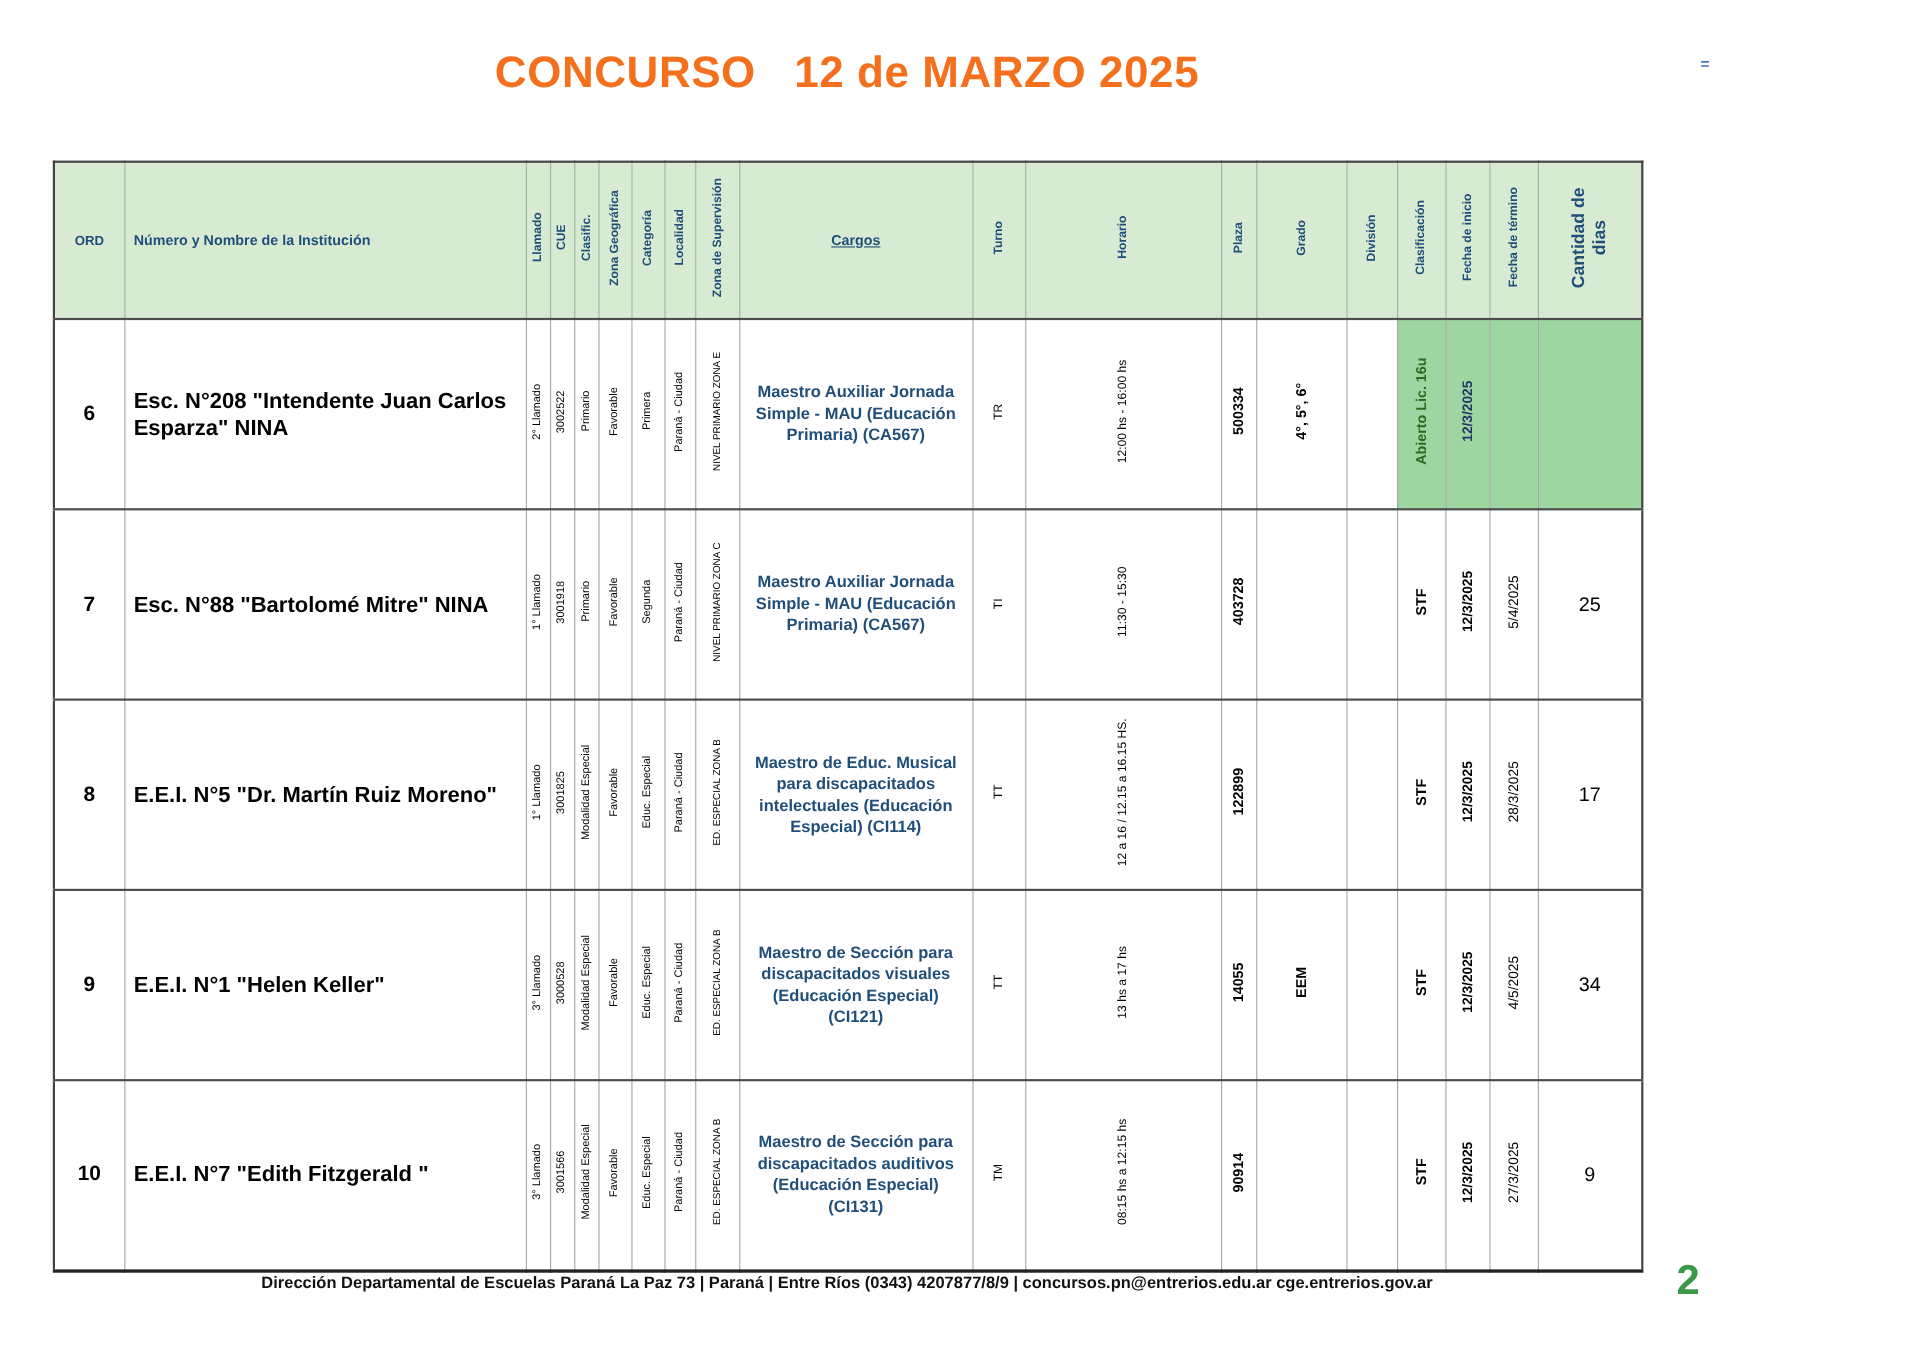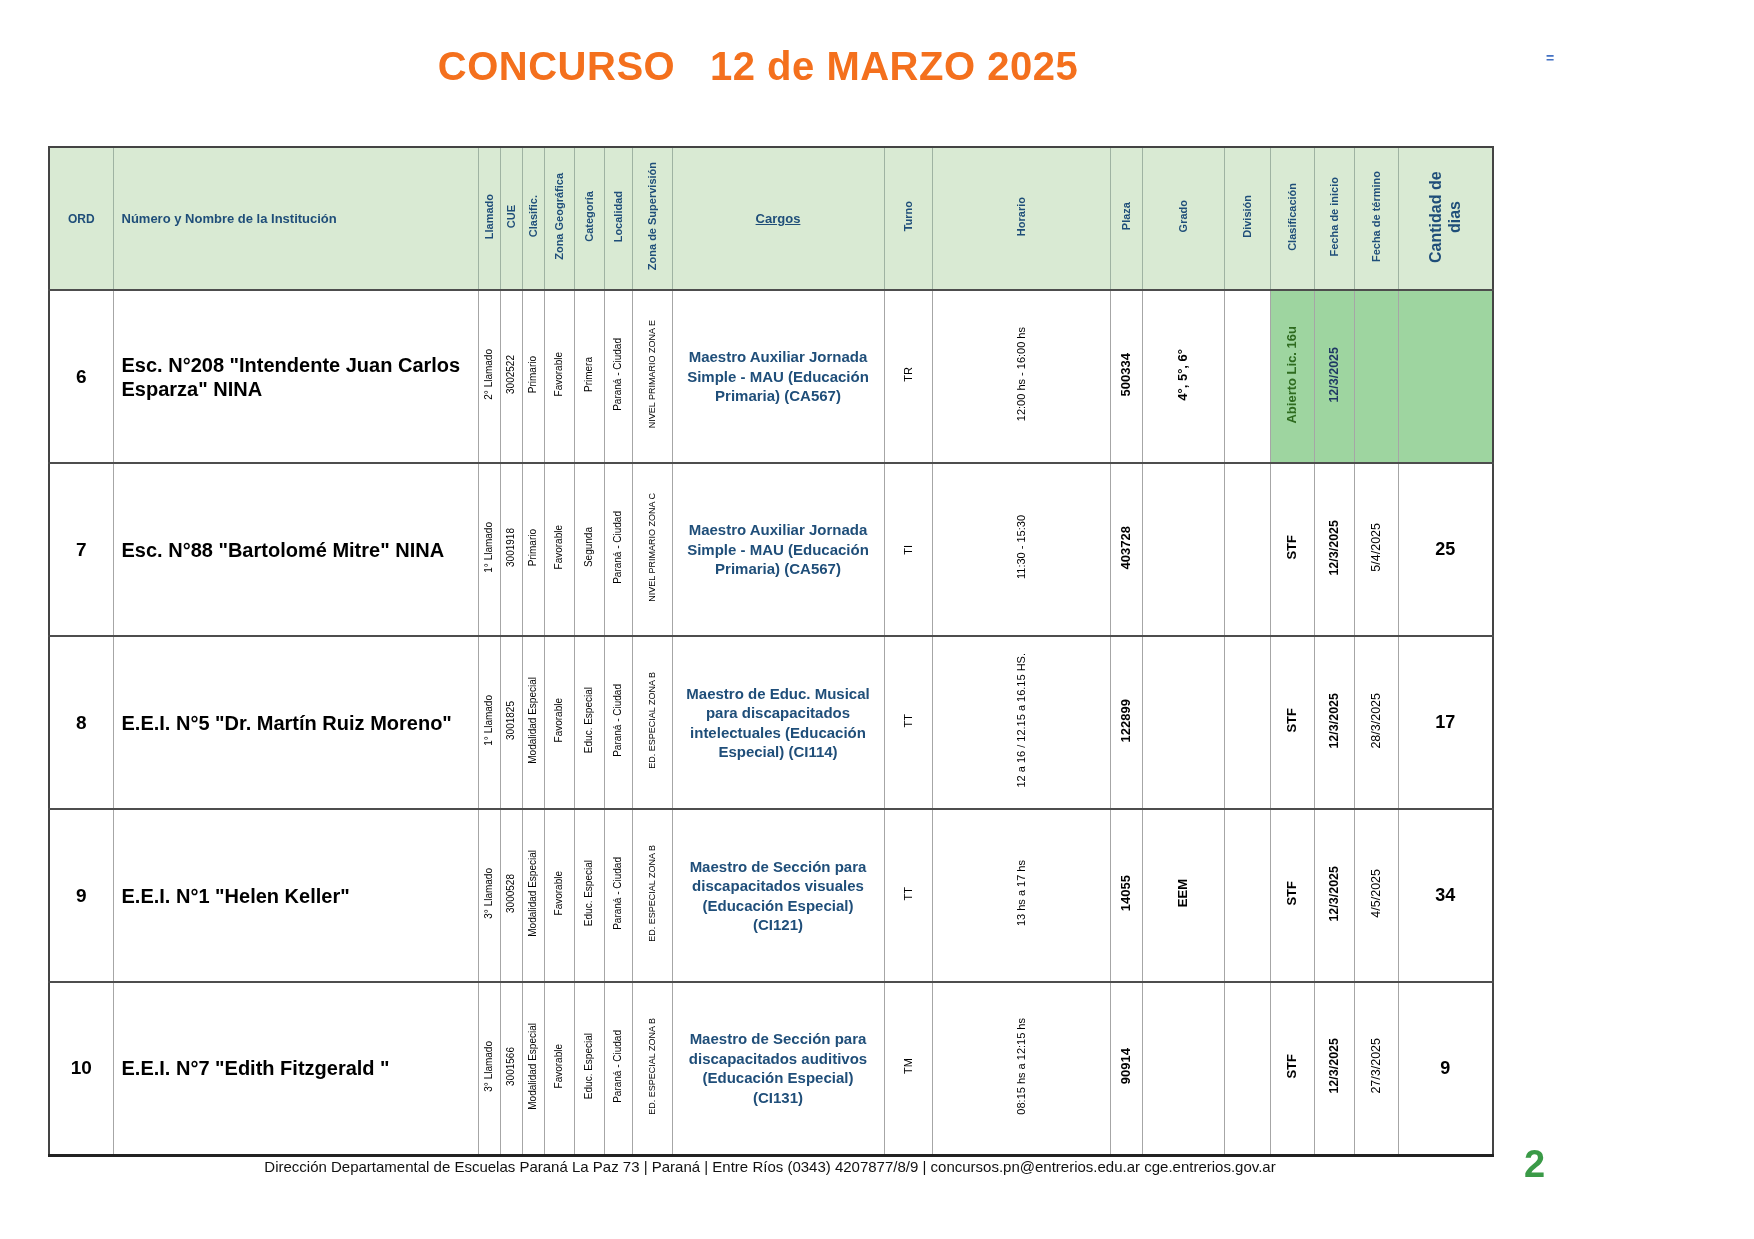--- a/index.html
+++ b/index.html
@@ -1,21 +1,21 @@
 <!DOCTYPE html>
 <html><head>
 <meta charset="utf-8">
 <style>
   html,body{margin:0;padding:0;}
   body{
     width:1754px;height:1239px;background:#ffffff;position:relative;overflow:hidden;
     font-family:"Liberation Sans", sans-serif;color:#000;
   }
   .title{
-    position:absolute;top:44px;left:36px;width:1444px;text-align:center;
+    position:absolute;top:44px;left:48px;width:1444px;text-align:center;
     font-size:40px;font-weight:bold;color:#F4701D;white-space:pre;letter-spacing:.5px;
   }
   .corner-mark{
     position:absolute;top:50px;left:1546px;font-size:14px;font-weight:bold;color:#4472C4;
   }
   .table-wrap{position:absolute;left:48px;top:146px;width:1640px;}
   table{border-collapse:collapse;table-layout:fixed;width:1444px;
         border:2px solid #444;border-bottom:3px solid #222;}
   thead tr{height:143px;border-bottom:2px solid #4d4d4d;}
   tbody tr{height:173px;border-top:2px solid #4d4d4d;}
@@ -27,33 +27,33 @@
   .hrot{font-size:11px;max-height:126px;}
   .hrot.big{font-size:16px;max-height:126px;line-height:1.2;}
   .h-ord{font-size:12px;}
   .h-inst{font-size:13px;text-align:left;padding-left:8px;}
   .h-cargos{font-size:13px;text-decoration:underline;}
   
   .cell-ord .v{font-size:19px;font-weight:bold;}
   .cell-inst{text-align:left;}
   .cell-inst .v{font-size:20px;font-weight:bold;line-height:1.2;padding:4px 8px;}
   .cell-cargos .v{color:#1F4E79;font-weight:bold;font-size:15px;line-height:1.3;padding:0 12px;}
-  .cell-dias .v{font-size:18px;font-weight:bold;}
+  .cell-dias .v{font-size:18px;font-weight:normal;}
   td.t-sm .rot{font-size:10px;max-height:168px;}
   td.t-xs .rot{font-size:9px;max-height:168px;}
   td.t-md .rot{font-size:11px;max-height:150px;}
   td.t-bold .rot{font-size:13px;font-weight:bold;max-height:168px;}
   td.t-date-b .rot{font-size:12.5px;font-weight:bold;max-height:168px;}
   td.t-date .rot{font-size:12.5px;max-height:168px;}
   .hl{background:#9ED5A0;}
   .green-text{color:#2E6B1F;}
   .navy-text{color:#1F3864;}
   .footer{
     position:absolute;top:1158px;left:48px;width:1444px;text-align:center;
-    font-size:15px;font-weight:normal;color:#111;
+    font-size:15px;font-weight:bold;color:#111;
   }
   .page-number{
     position:absolute;top:1143px;left:1524px;font-size:38px;font-weight:bold;color:#3A9A47;
   }
 </style>
 </head>
 <body>
 
 <div class="title">CONCURSO   12 de MARZO 2025</div>
 <div class="corner-mark">=</div>

